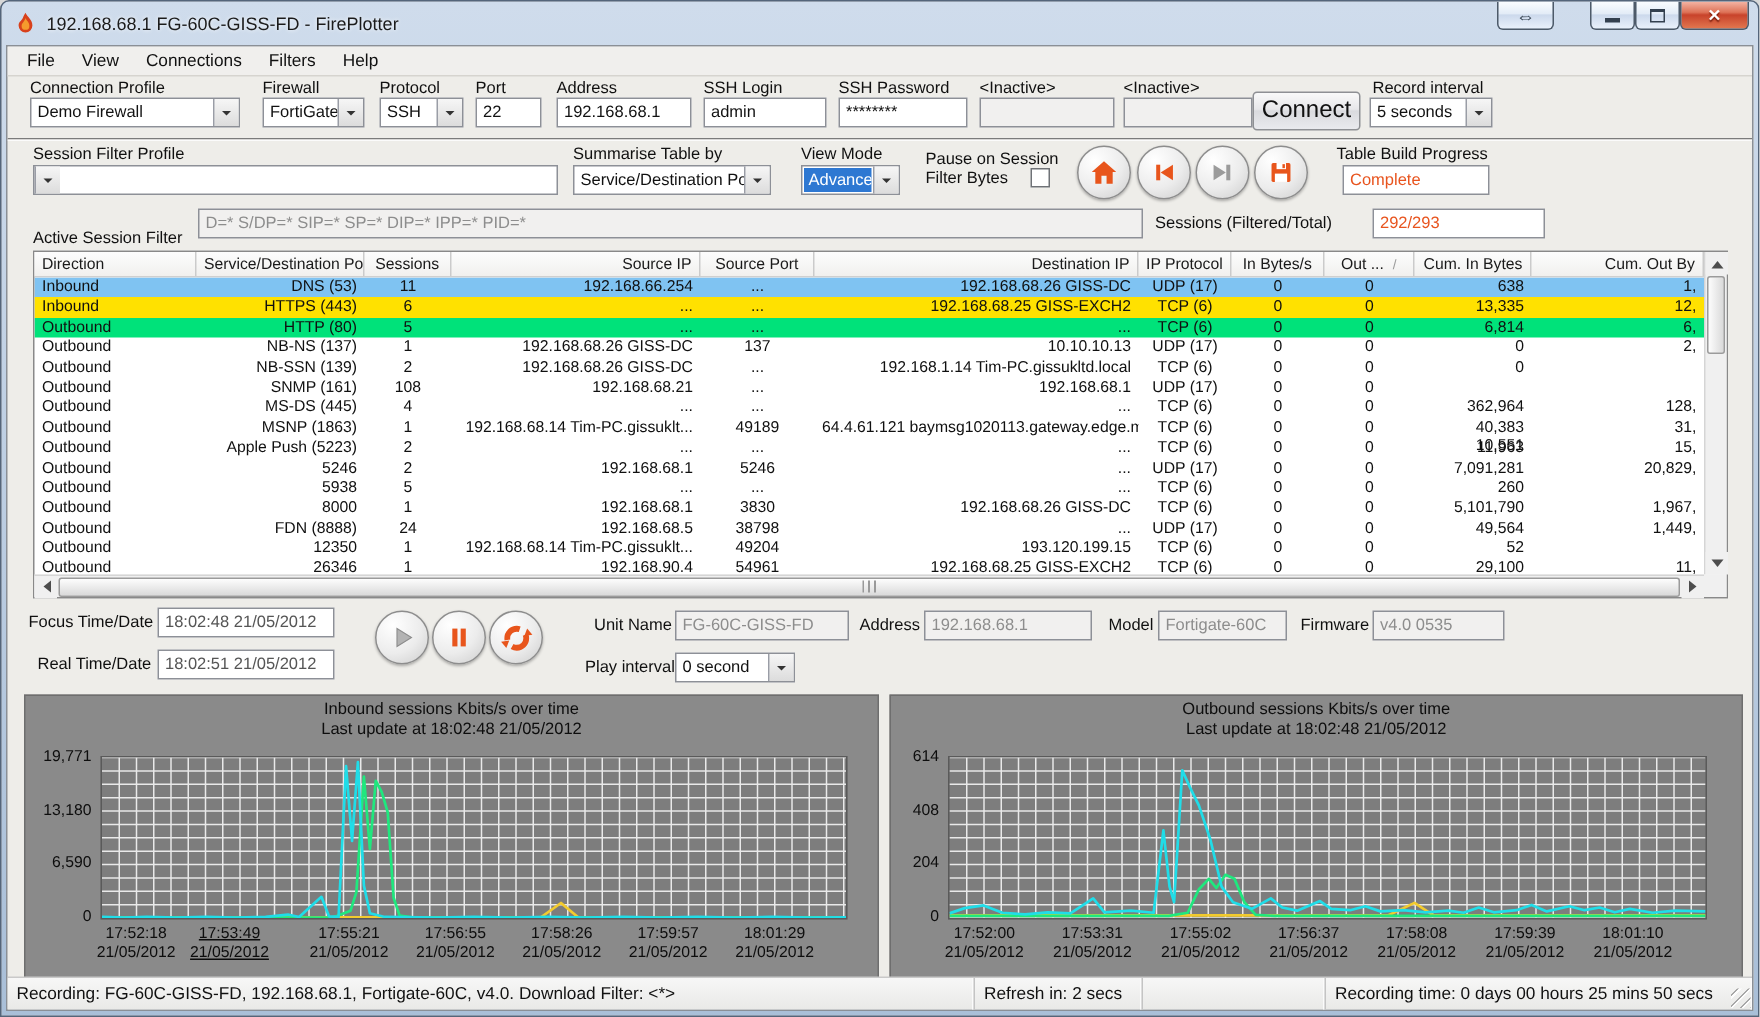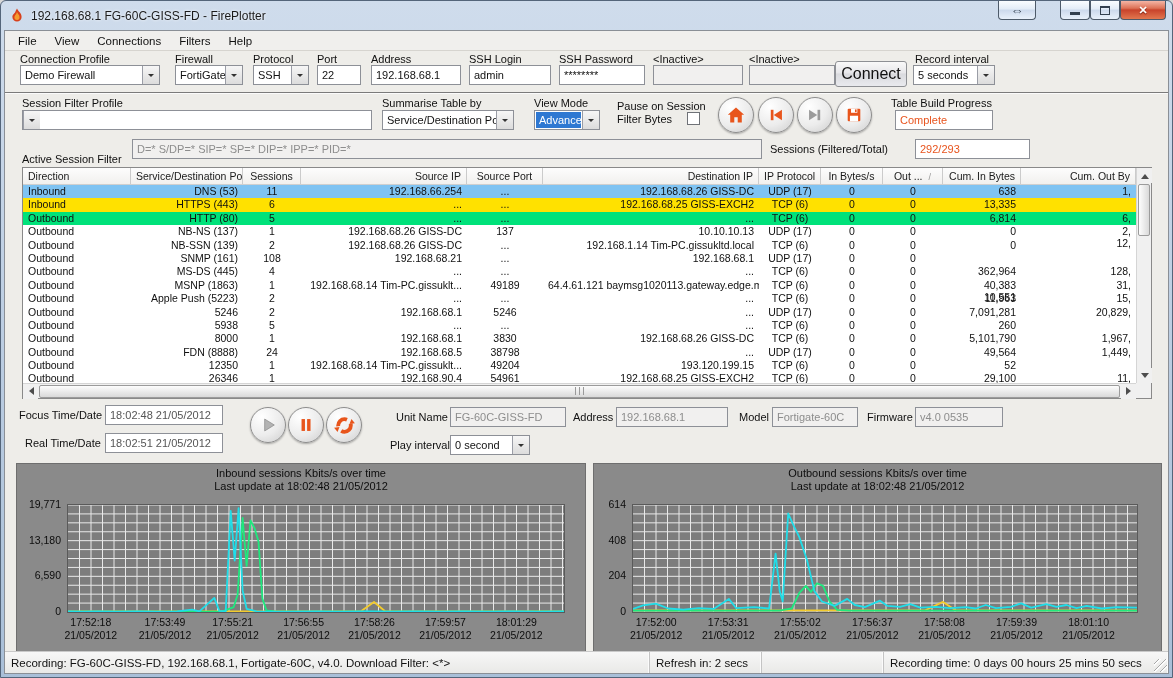--- a/index.html
+++ b/index.html
@@ -218,21 +218,21 @@
             <div class="td al-left" style="width: 108px;">Inbound</div>
             <div class="td al-right" style="width: 112px;">HTTPS (443)</div>
             <div class="td al-center" style="width: 58px;">6</div>
             <div class="td al-right" style="width: 166px;">...</div>
             <div class="td al-center" style="width: 76px;">...</div>
             <div class="td al-right" style="width: 216px;">192.168.68.25 GISS-EXCH2</div>
             <div class="td al-center" style="width: 62px;">TCP (6)</div>
             <div class="td al-center" style="width: 62px;">0</div>
             <div class="td al-center" style="width: 60px;">0</div>
             <div class="td al-right" style="width: 78px;">13,335</div>
-            <div class="td al-right" style="width: 115px; flex: 1 1 0%; margin-top: 39px;">12,</div>
+            <div class="td al-right" style="width: 115px; flex: 1 1 0%;">12,</div>
           </div>
           <div class="tr" style="background: rgb(0, 226, 122);">
             <div class="td al-left" style="width: 108px;">Outbound</div>
             <div class="td al-right" style="width: 112px;">HTTP (80)</div>
             <div class="td al-center" style="width: 58px;">5</div>
             <div class="td al-right" style="width: 166px;">...</div>
             <div class="td al-center" style="width: 76px;">...</div>
             <div class="td al-right" style="width: 216px;">...</div>
             <div class="td al-center" style="width: 62px;">TCP (6)</div>
             <div class="td al-center" style="width: 62px;">0</div>
@@ -526,21 +526,21 @@
             <polyline points="0.0,106.3 14.9,106.7 29.8,106.3 49.6,106.7 69.4,106.3 89.3,106.7 109.1,106.3 124.0,104.7 131.4,106.3 146.3,92.9 151.3,105.9 157.7,106.3 162.7,5.8 166.7,55.6 170.6,3.1 174.6,85.4 178.6,103.8 188.5,106.3 223.2,106.7 248.0,106.3 272.8,106.7 297.6,106.3 322.4,106.7 347.2,106.3 372.0,106.7 396.8,106.3 421.6,106.7 446.4,106.3 471.2,106.7 496.0,106.5" fill="none" stroke="#20DDE8" stroke-width="1.8" stroke-linejoin="round"></polyline>
           </svg></div>
     <div class="ylab" style="top: 34px; width: 44px;">19,771</div>
         <div class="ylab" style="top: 69.6667px; width: 44px;">13,180</div>
         <div class="ylab" style="top: 105.333px; width: 44px;">6,590</div>
         <div class="ylab" style="top: 141px; width: 44px;">0</div>
         <div class="xlab" style="left: 39.808px; top: 152px;">
           <div>17:52:18</div>
           <div>21/05/2012</div>
         </div>
-        <div class="xlab" style="left: 114px; top: 152px;">
+        <div class="xlab" style="left: 102px; top: 152px; text-decoration: underline;">
           <div>17:53:49</div>
           <div>21/05/2012</div>
         </div>
         <div class="xlab" style="left: 181.664px; top: 152px;">
           <div>17:55:21</div>
           <div>21/05/2012</div>
         </div>
         <div class="xlab" style="left: 252.592px; top: 152px;">
           <div>17:56:55</div>
           <div>21/05/2012</div>

